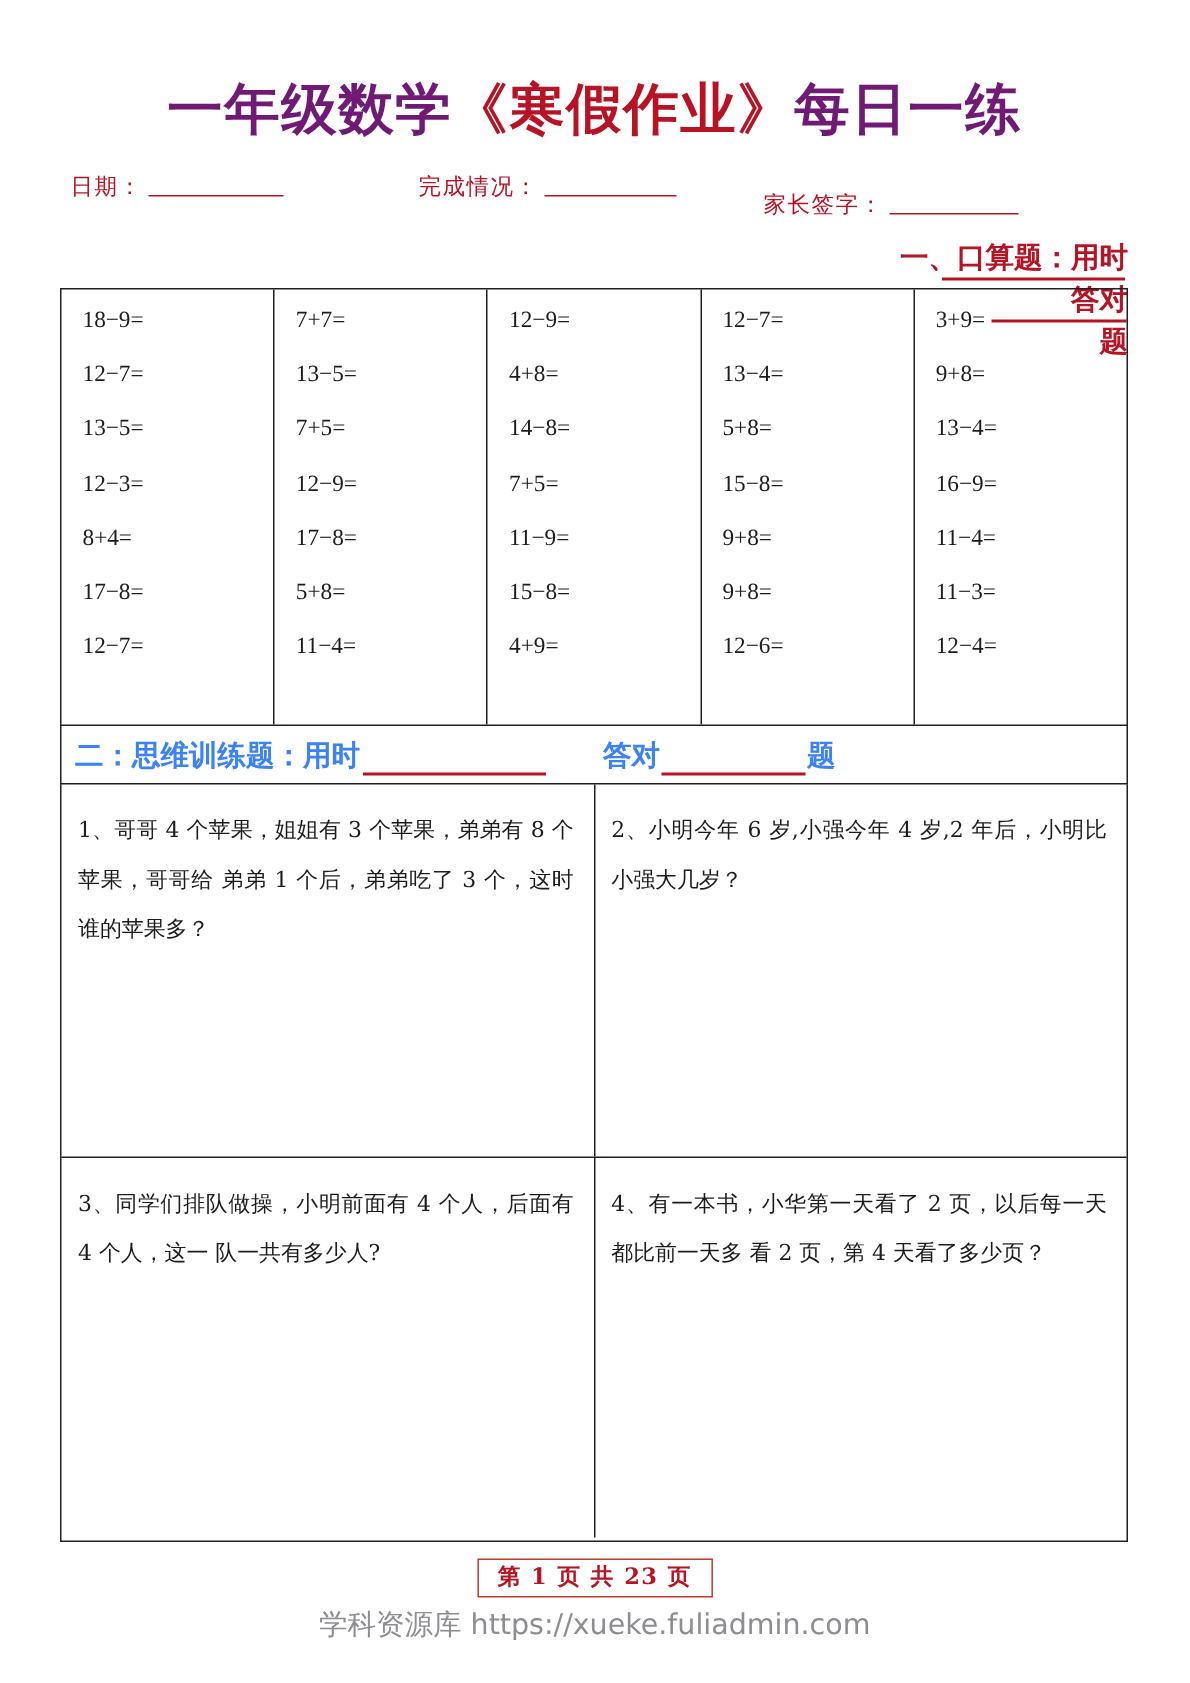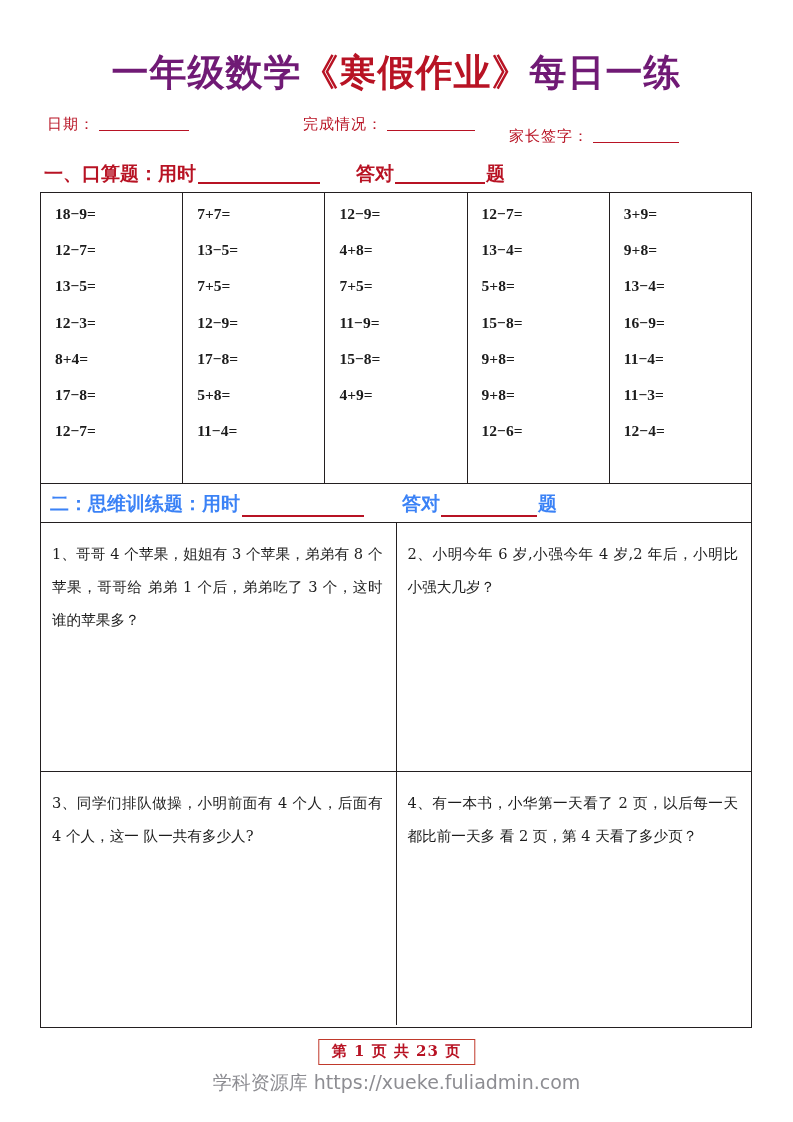--- a/index.html
+++ b/index.html
@@ -56,40 +56,41 @@
     align-items: flex-start;
   }
   .infocell .lbl { letter-spacing: 1px; }
   .blank {
     display: inline-block;
     border-bottom: 1.6px solid #b81324;
     height: 15px;
     margin-left: 4px;
   }
   .i1 { left: 0px;   top: 0; }
-  .i2 { left: 256px; top: 0; }
+  .i2 { left: 232px; top: 0; }
   .i3 { left: 462px; top: 0; margin-top: 12px; }
   .bl90  { width: 90px; }
   .bl88  { width: 88px; }
   .bl86  { width: 86px; }
 
   
   .sec1 {
     position: absolute;
     left: 44px;
     top: 159px;
     width: 708px;
     height: 30px;
     color: #b81324;
     font-size: 19px;
     font-weight: bold;
     font-family: "DejaVu Serif", "Liberation Serif", serif;
     white-space: nowrap;
     display: flex;
-    align-items: center;
+    align-items: flex-end;
+    flex-direction: column;
   }
   .sec1 .blank2 {
     display: inline-block;
     border-bottom: 2px solid #b81324;
     height: 18px;
     width: 122px;
     margin: 0 2px;
   }
   .sec1 .blank3 {
     display: inline-block;
@@ -103,21 +104,20 @@
   
   .grid {
     position: absolute;
     left: 40px;
     top: 192px;
     width: 712px;
     height: 292px;
     border: 1.3px solid #231f20;
     box-sizing: border-box;
     display: flex;
-    font-weight: bold;
   }
   .gcol {
     flex: 1 1 0;
     border-right: 1.3px solid #231f20;
     box-sizing: border-box;
     padding: 12px 0 0 14px;
   }
   .gcol:last-child { border-right: none; }
   .gitem {
     font-size: 15.5px;
@@ -276,20 +276,21 @@
       <div class="gitem">13−5=</div>
       <div class="gitem">7+5=</div>
       <div class="gitem">12−9=</div>
       <div class="gitem">17−8=</div>
       <div class="gitem">5+8=</div>
       <div class="gitem">11−4=</div>
     </div>
     <div class="gcol">
       <div class="gitem">12−9=</div>
       <div class="gitem">4+8=</div>
+      <div class="gitem">14−8=</div>
       <div class="gitem">7+5=</div>
       <div class="gitem">11−9=</div>
       <div class="gitem">15−8=</div>
       <div class="gitem">4+9=</div>
     </div>
     <div class="gcol">
       <div class="gitem">12−7=</div>
       <div class="gitem">13−4=</div>
       <div class="gitem">5+8=</div>
       <div class="gitem">15−8=</div>

